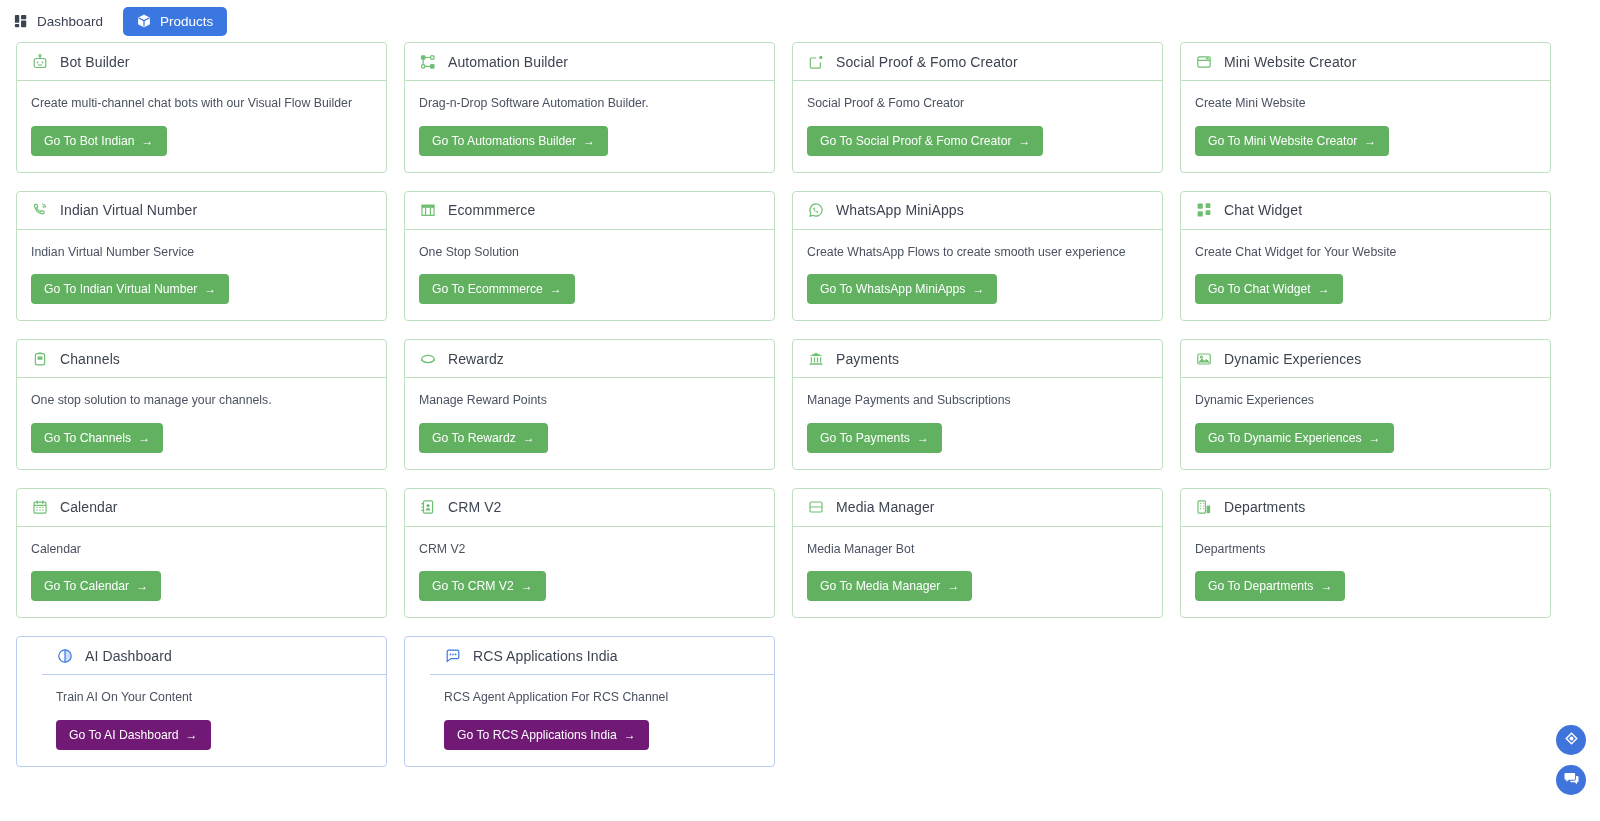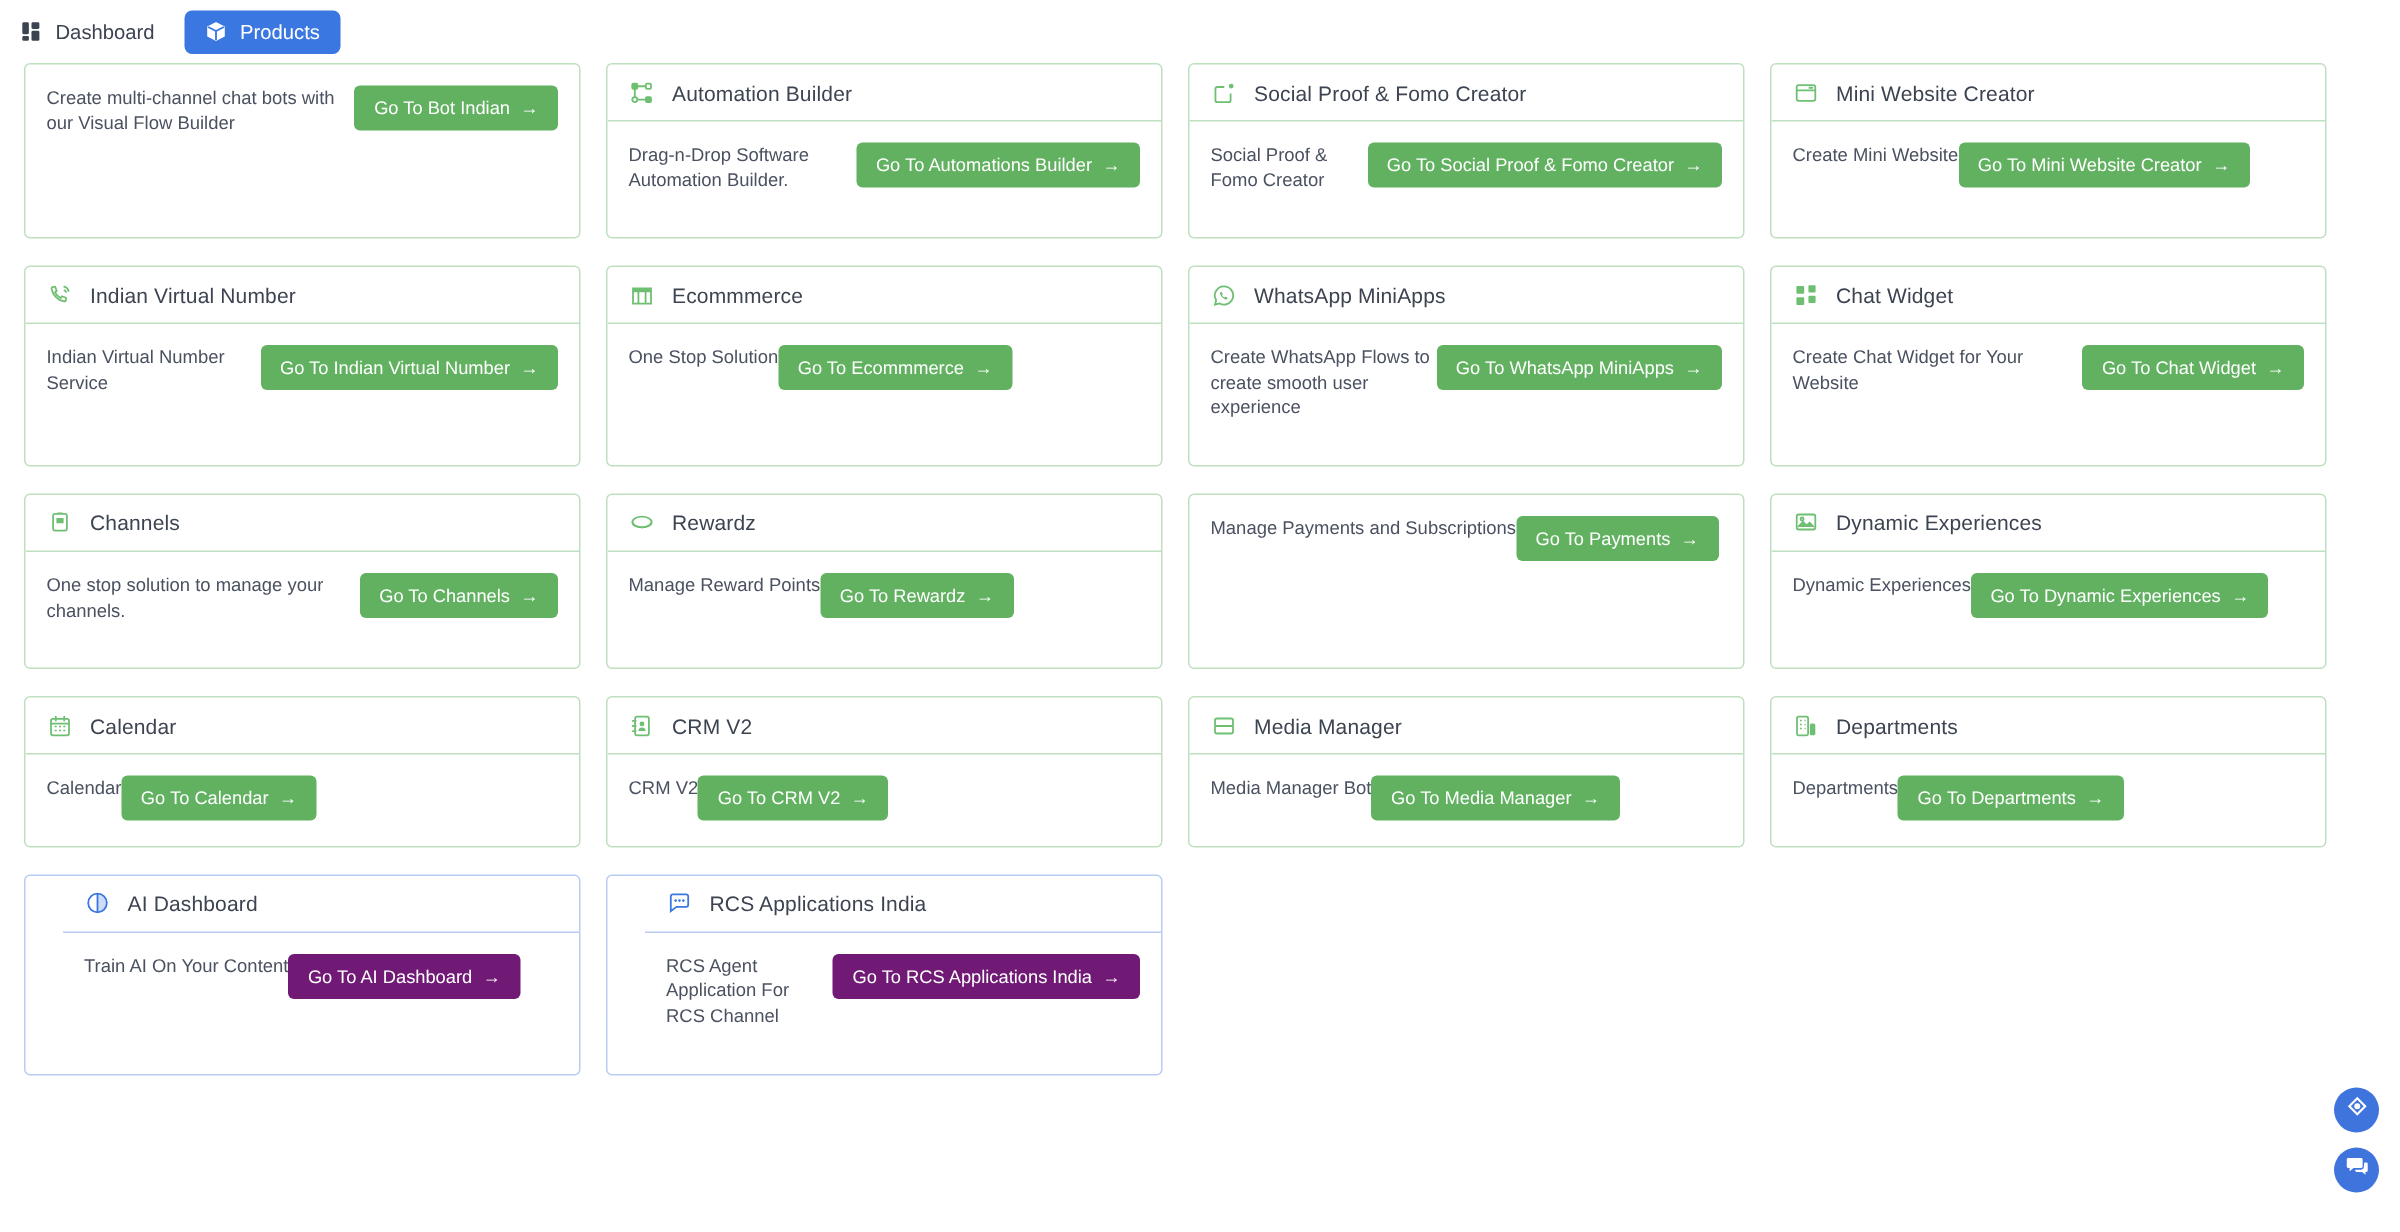--- a/index.html
+++ b/index.html
@@ -71,21 +71,21 @@
   .card.blue .card-head .hicon { color: #3b77e0; }
   .card-title {
     font-size: 14px;
     color: #3d4451;
     letter-spacing: .1px;
   }
 
   .card-body {
     padding: 14px 14px 16px 14px;
     display: flex;
-    flex-direction: row;
+    flex-direction: column;
     align-items: flex-start;
     flex: 1;
   }
   .card-desc {
     font-size: 12.3px;
     color: #4a5160;
     line-height: 1.35;
     margin-bottom: 14px;
   }
   .card-btn {
@@ -151,20 +151,33 @@
       </svg>
     </span>
     <span>Products</span>
   </div>
 
 </div>
 
 <div class="grid">
 
   <div class="card">
+    <div class="card-head">
+      <span class="hicon">
+        <svg width="16" height="16" viewBox="0 0 16 16" fill="none" stroke="currentColor" stroke-width="1.2">
+          <rect x="2.2" y="4.5" width="11.6" height="9" rx="2"></rect>
+          <path d="M8 2v2.5"></path>
+            <circle cx="8" cy="1.6" r="1"></circle>
+          <circle cx="5.6" cy="8.3" r=".9" fill="currentColor" stroke="none"></circle>
+          <circle cx="10.4" cy="8.3" r=".9" fill="currentColor" stroke="none"></circle>
+          <path d="M5.8 11h4.4"></path>
+        </svg>
+      </span>
+      <span class="card-title">Bot Builder</span>
+    </div>
     <div class="card-body">
       <div class="card-desc">Create multi-channel chat bots with our Visual Flow Builder</div>
       <button class="card-btn">
         <span>Go To Bot Indian</span>
         <span class="arrow">→</span>
       </button>
     </div>
   </div>
 
   <div class="card">
@@ -340,20 +353,30 @@
     <div class="card-body">
       <div class="card-desc">Manage Reward Points</div>
       <button class="card-btn">
         <span>Go To Rewardz</span>
         <span class="arrow">→</span>
       </button>
     </div>
   </div>
 
   <div class="card">
+    <div class="card-head">
+      <span class="hicon">
+        <svg width="16" height="16" viewBox="0 0 16 16" fill="none" stroke="currentColor" stroke-width="1.2">
+          <path d="M8 1.8 14.4 5H1.6z" fill="currentColor" stroke="none"></path>
+          <path d="M3.4 6.2v5.4M6.5 6.2v5.4M9.5 6.2v5.4M12.6 6.2v5.4"></path>
+          <path d="M1.6 13h12.8" stroke-width="1.4"></path>
+        </svg>
+      </span>
+      <span class="card-title">Payments</span>
+    </div>
     <div class="card-body">
       <div class="card-desc">Manage Payments and Subscriptions</div>
       <button class="card-btn">
         <span>Go To Payments</span>
         <span class="arrow">→</span>
       </button>
     </div>
   </div>
 
   <div class="card">

